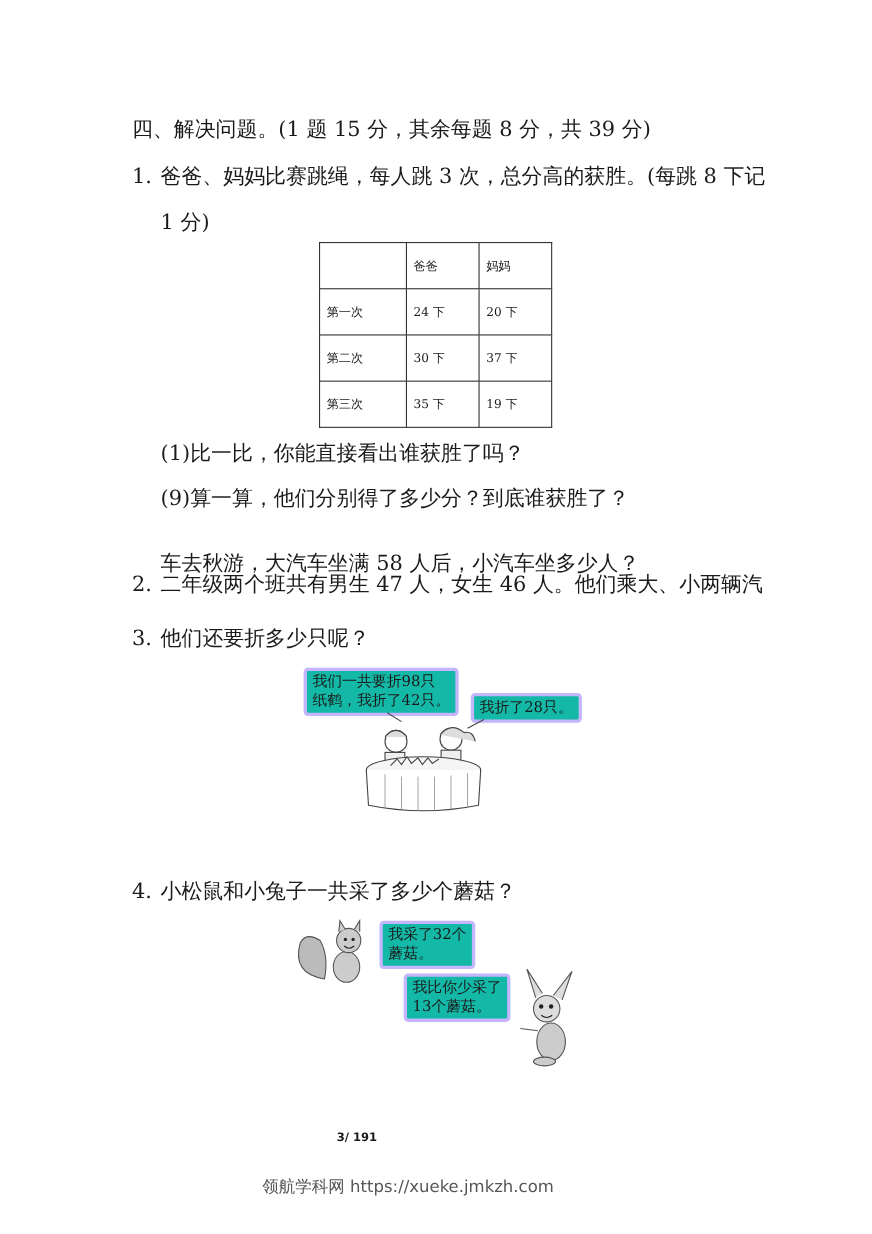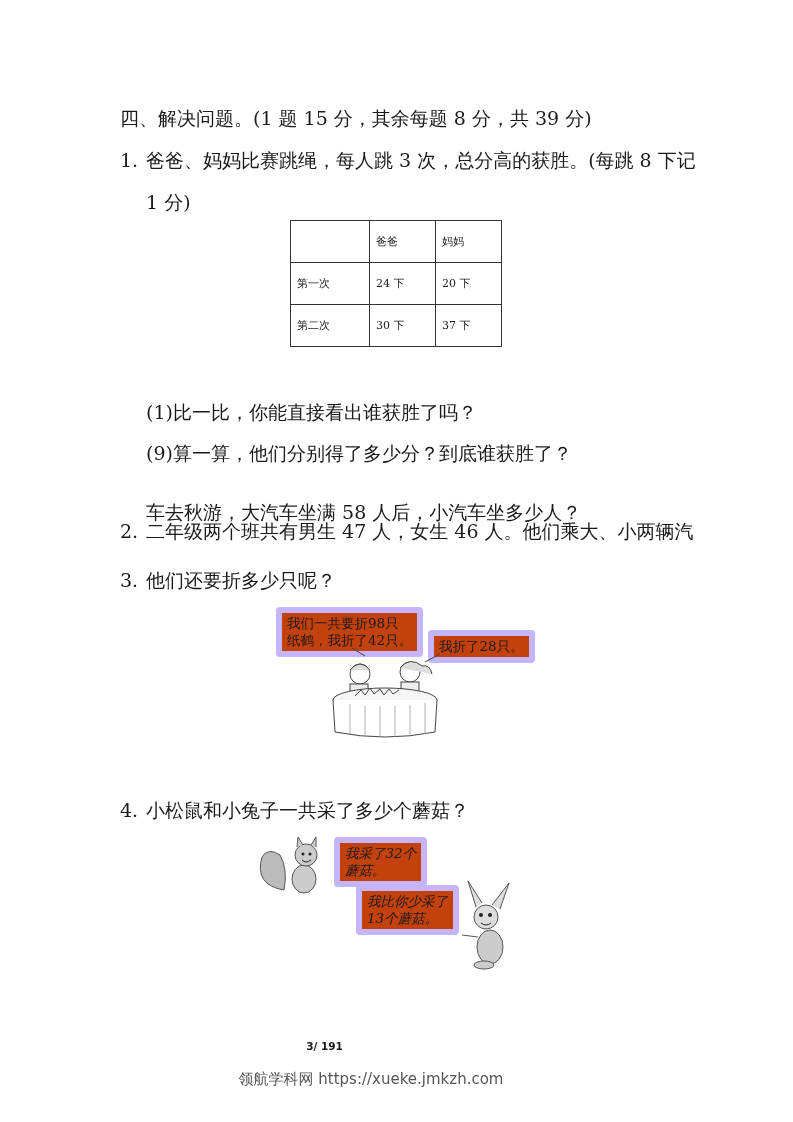--- a/index.html
+++ b/index.html
@@ -7,24 +7,24 @@
          font-family: "DejaVu Serif", "Liberation Serif", serif; color: #1a1a1a; }
   .line { position: absolute; font-size: 19px; white-space: nowrap; line-height: 20px; }
   .num { display: inline-block; width: 26px; }
   table.scores { position: absolute; left: 290px; top: 220px; border-collapse: collapse;
                  font-size: 11px; }
   table.scores td { border: 1px solid #333; height: 41px; padding: 0 6px; }
   table.scores td.c0 { width: 66px; }
   table.scores td.c1 { width: 53px; }
   table.scores td.c2 { width: 53px; }
   .illus { position: absolute; }
-  .bubble { position: absolute; border: 6px solid #c4b5fd; border-radius: 4px; background: #c2410c;
+  .bubble { position: absolute; border: 3px solid #c4b5fd; border-radius: 4px; background: #14b8a6;
             font-size: 13.5px; line-height: 17px; padding: 2px 5px; white-space: nowrap; }
   .pagenum { position: absolute; left: 0; width: 649px; top: 1028px; text-align: center;
-             font-family: "DejaVu Sans", sans-serif; font-weight: bold; font-size: 10.5px; margin-top: 12px; }
+             font-family: "DejaVu Sans", sans-serif; font-weight: bold; font-size: 10.5px; }
   .footer { position: absolute; left: 0; width: 742px; top: 1070px; text-align: center;
             font-family: "DejaVu Sans", sans-serif; font-size: 15px; color: #555; }
 </style>
 </head>
 <body>
 
 <div class="line" style="left:120px; top:108px;">四、解决问题。(1 题 15 分，其余每题 8 分，共 39 分)</div>
 
 <div>
   <div class="line" style="left:120px; top:150px;">
@@ -41,20 +41,25 @@
     </tr>
     <tr>
       <td>第一次</td>
       <td>24 下</td>
       <td>20 下</td>
     </tr>
     <tr>
       <td>第二次</td>
       <td>30 下</td>
       <td>37 下</td>
+    </tr>
+    <tr>
+      <td>第三次</td>
+      <td>35 下</td>
+      <td>19 下</td>
     </tr>
   </tbody>
     </table>
 
   <div class="line" style="left:146px; top:402px;">(1)比一比，你能直接看出谁获胜了吗？</div>
   <div class="line" style="left:146px; top:443px;">(9)算一算，他们分别得了多少分？到底谁获胜了？</div>
 </div>
 
 <div>
   <div class="line" style="left:120px; top:485px;margin-top:36px;">
@@ -90,21 +95,21 @@
       <path d="M80 100 L80 130 M95 102 L95 132 M110 102 L110 133 M125 102 L125 133 M140 101 L140 132 M155 99 L155 130" stroke="#999" stroke-width="0.8"></path>
       <path d="M85 92 l6 -6 l4 5 l5 -7 l4 6 l6 -5 l4 6 l5 -6 l4 5 l6 -4" stroke="#444" fill="none"></path>
     </svg>
   </div>
 </div>
 
 <div>
   <div class="line" style="left:120px; top:800px;">
     <span class="num">4.</span><span>小松鼠和小兔子一共采了多少个蘑菇？</span>
   </div>
-  <div class="illus" style="left:254px; top:835px; width:265px; height:135px;font-style:italic;">
+  <div class="illus" style="left:265px; top:835px; width:265px; height:135px;">
     <svg width="80" height="65" style="position:absolute;left:0;top:0;" viewBox="0 0 80 65">
       <path d="M30 55 Q0 50 8 22 Q14 12 26 20 Q34 34 30 55 Z" fill="#bbb" stroke="#555"></path>
       <ellipse cx="50" cy="44" rx="12" ry="14" fill="#ccc" stroke="#555"></ellipse>
       <circle cx="52" cy="20" r="11" fill="#ccc" stroke="#555"></circle>
       <path d="M43 12 L44 2 L49 10 M57 10 L62 2 L62 12" fill="#ccc" stroke="#555"></path>
       <circle cx="49" cy="19" r="1.5" fill="#222"></circle>
         <circle cx="56" cy="19" r="1.5" fill="#222"></circle>
       <path d="M48 25 Q52 29 57 25" stroke="#222" fill="none"></path>
     </svg>
     <div class="bubble" style="left:80px; top:2px;">

